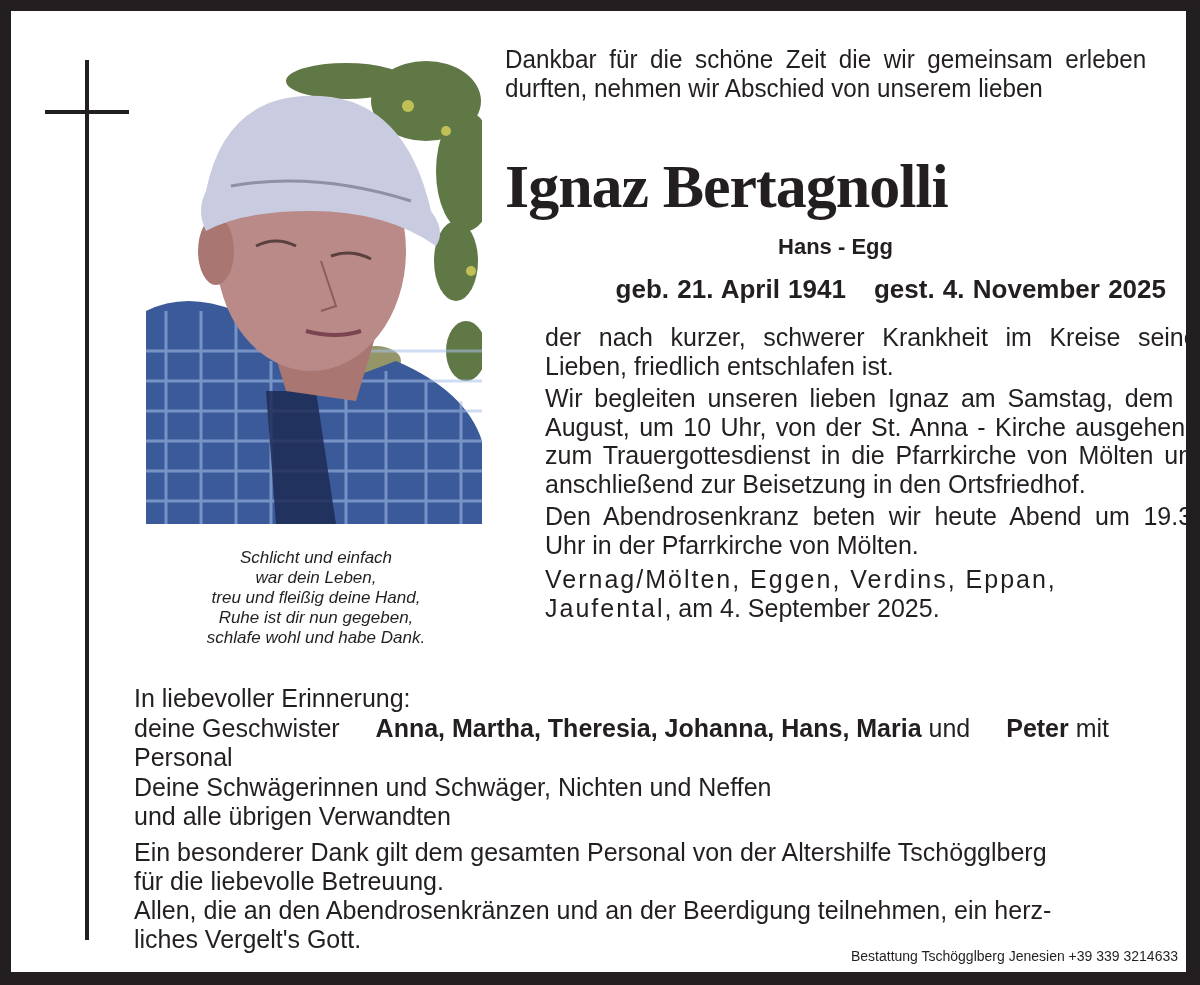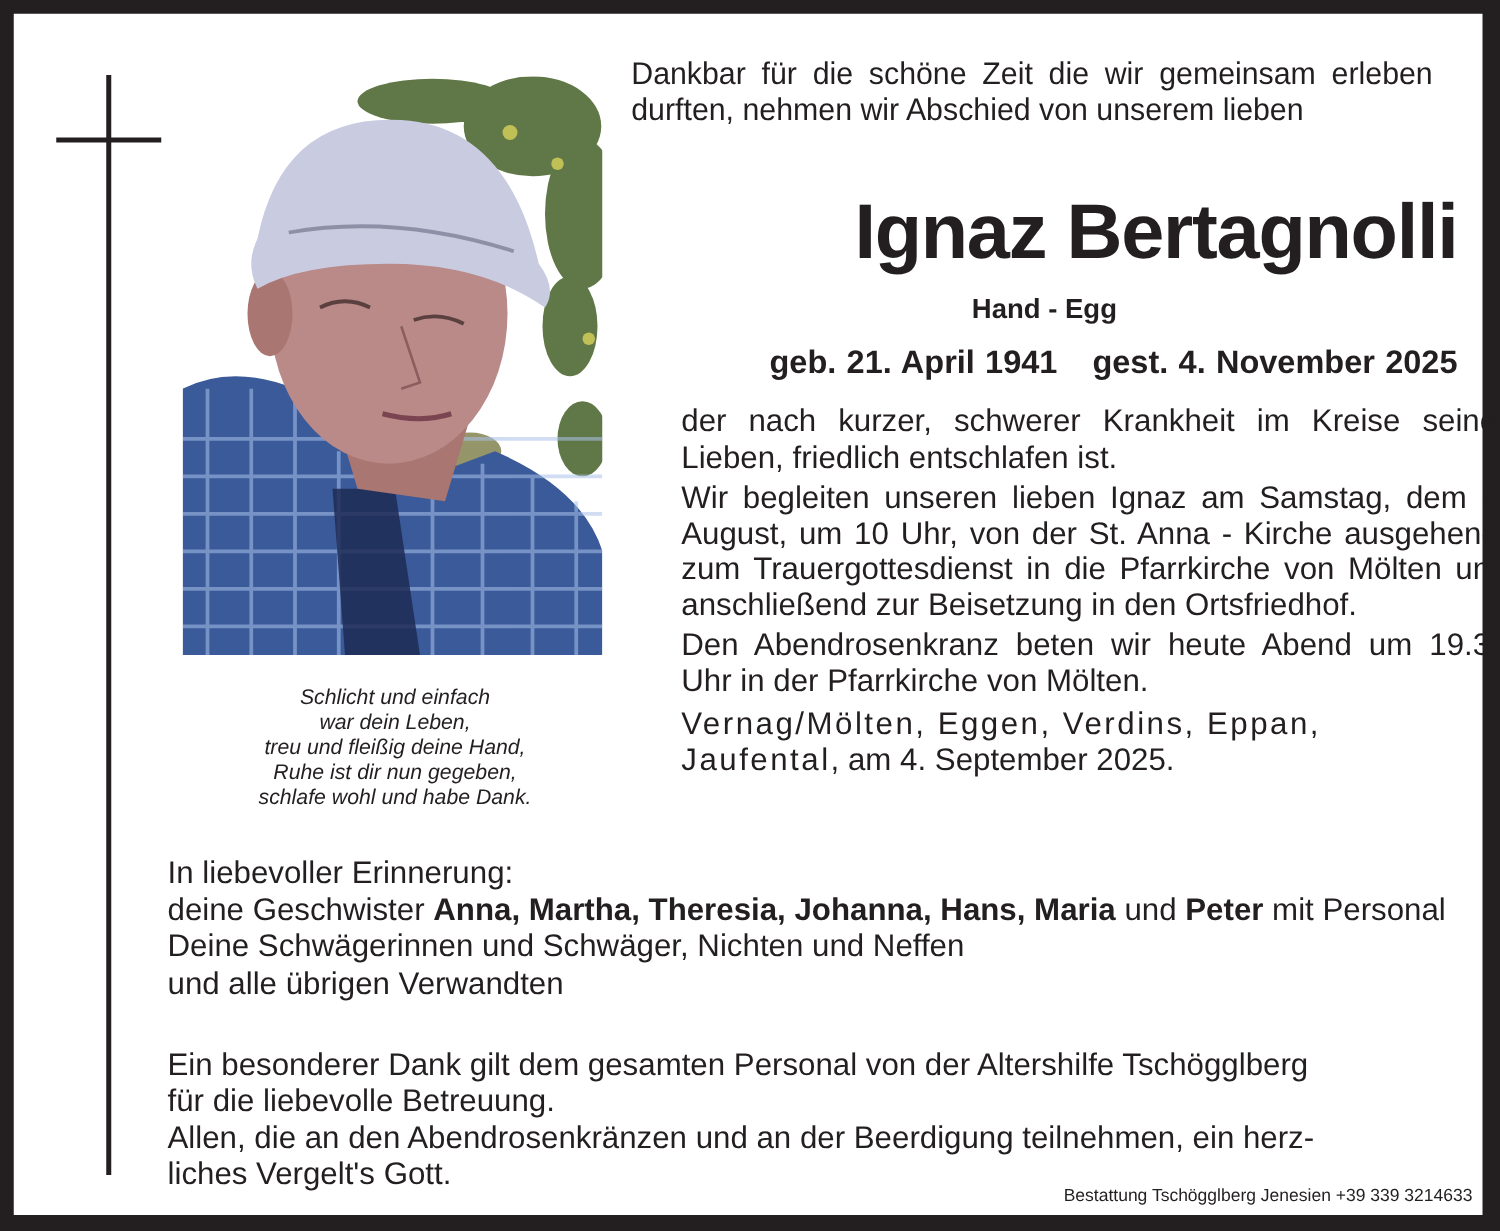--- a/index.html
+++ b/index.html
@@ -22,22 +22,22 @@
     position:absolute; left:130px; top:537px; width:350px; text-align:center;
     font-style:italic; font-size:17px; line-height:20px;
   }
 
   .intro {
     position:absolute; left:505px; top:45px; width:661px;
     font-size:25px; line-height:28.5px; text-align:justify; text-align-last:left;
     transform:scaleX(0.97); transform-origin:left top;
   }
   .name {
-    position:absolute; left:505px; top:148px; width:661px; text-align:right;
-    font-weight:bold; font-size:62px; line-height:76px; letter-spacing:-1px;
+    position:absolute; left:505px; top:148px; width:661px; text-align:left;
+    font-weight:bold; font-size:62px; line-height:76px; letter-spacing:-1px;font-family:Liberation Serif, serif;
   }
   .alias {
     position:absolute; left:505px; top:232px; width:661px; text-align:center;
     font-weight:bold; font-size:22px; line-height:30px;
   }
   .dates {
     position:absolute; left:505px; top:272px; width:661px; text-align:right;
     font-weight:bold; font-size:26px; line-height:34px; word-spacing:1px;
   }
   .dates .gap { display:inline-block; width:28px; }
@@ -46,21 +46,21 @@
     position:absolute; left:505px; top:323px; width:661px;
     font-size:25px; line-height:28.5px;margin-left:40px;
   }
   .body-text p { margin:0 0 4px 0; text-align:justify; text-align-last:left; }
   .body-text .place { letter-spacing:2px; margin-top:6px; }
 
   .remember {
     position:absolute; left:134px; top:684px; width:1035px;
     font-size:25px; line-height:29.5px;
   }
-  .remember b { font-weight:bold; }
+  .remember b { font-weight:bold;margin-left:29px; }
 
   .thanks {
     position:absolute; left:134px; top:838px; width:1035px;
     font-size:25px; line-height:29px;
   }
 
   .undertaker {
     position:absolute; right:22px; top:947px;
     font-size:14px; line-height:18px;
   }
@@ -128,21 +128,21 @@
     <div>war dein Leben,</div>
     <div>treu und fleißig deine Hand,</div>
     <div>Ruhe ist dir nun gegeben,</div>
     <div>schlafe wohl und habe Dank.</div>
   </div>
 </div>
 
 <div class="intro">Dankbar für die schöne Zeit die wir gemeinsam erleben durften, nehmen wir Abschied von unserem lieben</div>
 
 <div class="name">Ignaz Bertagnolli</div>
-<div class="alias">Hand - Egg</div>
+<div class="alias">Hans - Egg</div>
 <div class="dates">
   <span>geb. 21. April 1941</span><span class="gap"></span><span>gest. 4. November 2025</span>
 </div>
 
 <div class="body-text">
   <p>der nach kurzer, schwerer Krankheit im Kreise seiner Lieben, friedlich entschlafen ist.</p>
   <p>Wir begleiten unseren lieben Ignaz am Samstag, dem 8. August, um 10 Uhr, von der St. Anna - Kirche ausgehend, zum Trauergottesdienst in die Pfarrkirche von Mölten und anschließend zur Beisetzung in den Ortsfriedhof.</p>
   <p>Den Abendrosenkranz beten wir heute Abend um 19.30 Uhr in der Pfarrkirche von Mölten.</p>
   <p class="place">
     <span>Vernag/Mölten, Eggen, Verdins, Eppan,</span><br>

